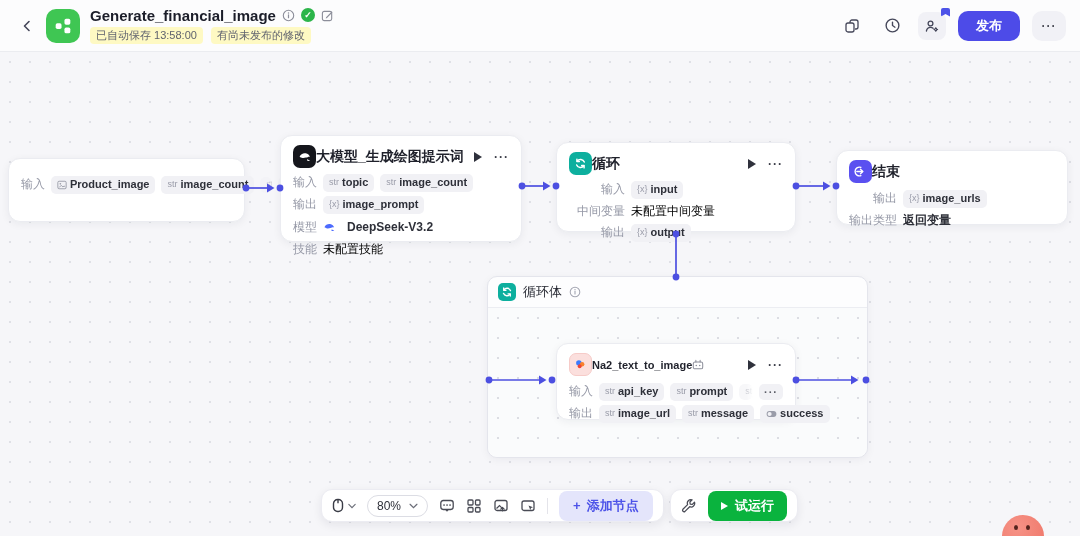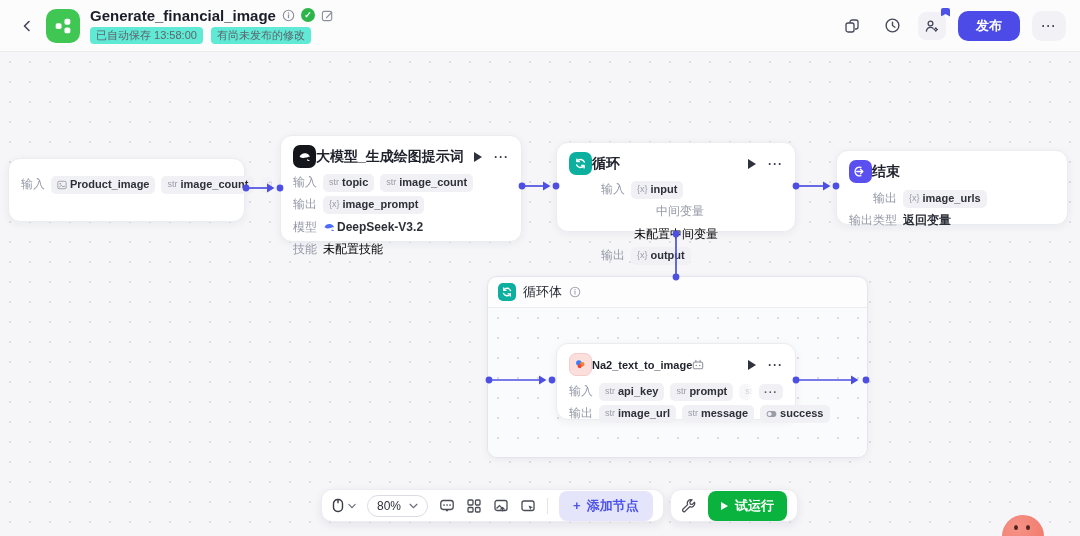--- a/index.html
+++ b/index.html
@@ -9,21 +9,21 @@
   
   .topbar{position:absolute;top:0;left:0;width:1080px;height:52px;background:#fcfcfd;
     border-bottom:1px solid #ebecf0;display:flex;align-items:center;padding:0 14px;z-index:40;}
   .back{width:26px;height:26px;display:flex;align-items:center;justify-content:center;border-radius:6px;cursor:pointer;}
   .appicon{width:34px;height:34px;border-radius:10px;background:#3fc653;display:flex;align-items:center;justify-content:center;margin:0 10px 0 6px;flex-shrink:0;}
   .titleblock{display:flex;flex-direction:column;gap:3px;}
   .titlerow{display:flex;align-items:center;gap:6px;}
   .wf-title{font-size:15px;font-weight:700;color:#1b1d29;}
   .checkbadge{width:14px;height:14px;border-radius:50%;background:#2cb54a;color:#fff;font-size:9px;display:flex;align-items:center;justify-content:center;font-weight:700;}
   .badgerow{display:flex;gap:8px;}
-  .pillbadge{font-size:11px;color:#5f626e;background:#5eead4;border-radius:4px;padding:2px 6px;line-height:1.2;}
+  .pillbadge{font-size:11px;color:#5f626e;background:#fef9c3;border-radius:4px;padding:2px 6px;line-height:1.2;}
   .tb-right{margin-left:auto;display:flex;align-items:center;gap:12px;}
   .iconbtn{width:28px;height:28px;display:flex;align-items:center;justify-content:center;border-radius:8px;cursor:pointer;}
   .iconbtn.boxed{background:#f1f1f6;position:relative;}
   .corner-badge{position:absolute;top:-4px;right:-4px;width:9px;height:9px;background:#4d53e8;border-radius:2px 2px 0 2px;transform:rotate(0deg);clip-path:polygon(0 0,100% 0,100% 100%,50% 72%,0 100%);}
   .publish{background:#4d4be8;color:#fff;font-size:13px;font-weight:700;border:none;border-radius:10px;height:30px;padding:0 18px;cursor:pointer;}
   .morebtn{background:#f1f1f6;border-radius:10px;height:30px;width:34px;display:flex;align-items:center;justify-content:center;color:#4a4c56;font-weight:700;letter-spacing:1px;cursor:pointer;font-size:12px;}
 
   
   .canvas{position:absolute;left:0;top:52px;width:1080px;height:484px;
     background-image:radial-gradient(circle,#dfe0e6 1px,transparent 1.3px);background-size:20px 20px;}
@@ -46,21 +46,21 @@
   .lblcol{width:56px;text-align:right;}
   .lblcol2{width:48px;text-align:right;}
   .tag{display:inline-flex;align-items:center;gap:3px;background:#f1f1f5;border-radius:5px;padding:2px 6px;
     font-size:11px;font-weight:700;color:#2e3039;white-space:nowrap;line-height:1.25;}
   .tag .pfx{font-size:9px;font-weight:400;color:#9a9ca9;}
   .tag.faded{opacity:.42;max-width:46px;overflow:hidden;}
   .tag.faded2{opacity:.5;max-width:84px;overflow:hidden;-webkit-mask-image:linear-gradient(90deg,#000 60%,transparent);mask-image:linear-gradient(90deg,#000 60%,transparent);}
   .rowmore{margin-left:auto;background:#f1f1f5;border-radius:5px;padding:1px 5px;color:#5a5c66;font-size:11px;font-weight:700;letter-spacing:1px;cursor:pointer;line-height:1.3;}
   .nvalue{font-size:12px;color:#2e3039;font-weight:600;white-space:nowrap;}
   .nvalue.muted{color:#000000;font-weight:400;}
-  .modelrow{display:flex;align-items:center;gap:1px;}
+  .modelrow{display:flex;align-items:center;gap:11px;}
 
   
   .loopbody{position:absolute;left:487px;top:276px;width:381px;height:182px;background:#fdfdfe;
     border:1px solid #e4e5ec;border-radius:10px;box-shadow:0 2px 8px rgba(25,27,50,.05);}
   .lb-head{height:30px;display:flex;align-items:center;gap:7px;padding:0 10px;}
   .lb-title{font-size:13px;font-weight:400;color:#1f212b;}
   .lb-body{position:absolute;left:0;right:0;top:30px;bottom:0;border-top:1px solid #ecedf2;border-radius:0 0 10px 10px;
     background-color:#fafbfc;background-image:radial-gradient(circle,#dcdde3 1px,transparent 1.3px);background-size:20px 20px;}
   .lb-icon{width:18px;height:18px;border-radius:5px;background:#0daf9e;display:flex;align-items:center;justify-content:center;flex-shrink:0;}
 
@@ -258,21 +258,21 @@
       <span class="nmore">···</span>
     </span>
   </div>
   <div class="nrow" style="margin-top:6px;">
     <span class="nlabel lblcol">输入</span>
     <span class="tag">
         <span class="pfx">{x}</span>
         <span>input</span>
       </span>
   </div>
-  <div class="nrow" style="margin-top:4px;flex-direction:column;">
+  <div class="nrow" style="margin-top:4px;">
     <span class="nlabel lblcol">中间变量</span>
     <span class="nvalue muted">未配置中间变量</span>
   </div>
   <div class="nrow" style="margin-top:4px;">
     <span class="nlabel lblcol">输出</span>
     <span class="tag">
         <span class="pfx">{x}</span>
         <span>output</span>
       </span>
   </div>

